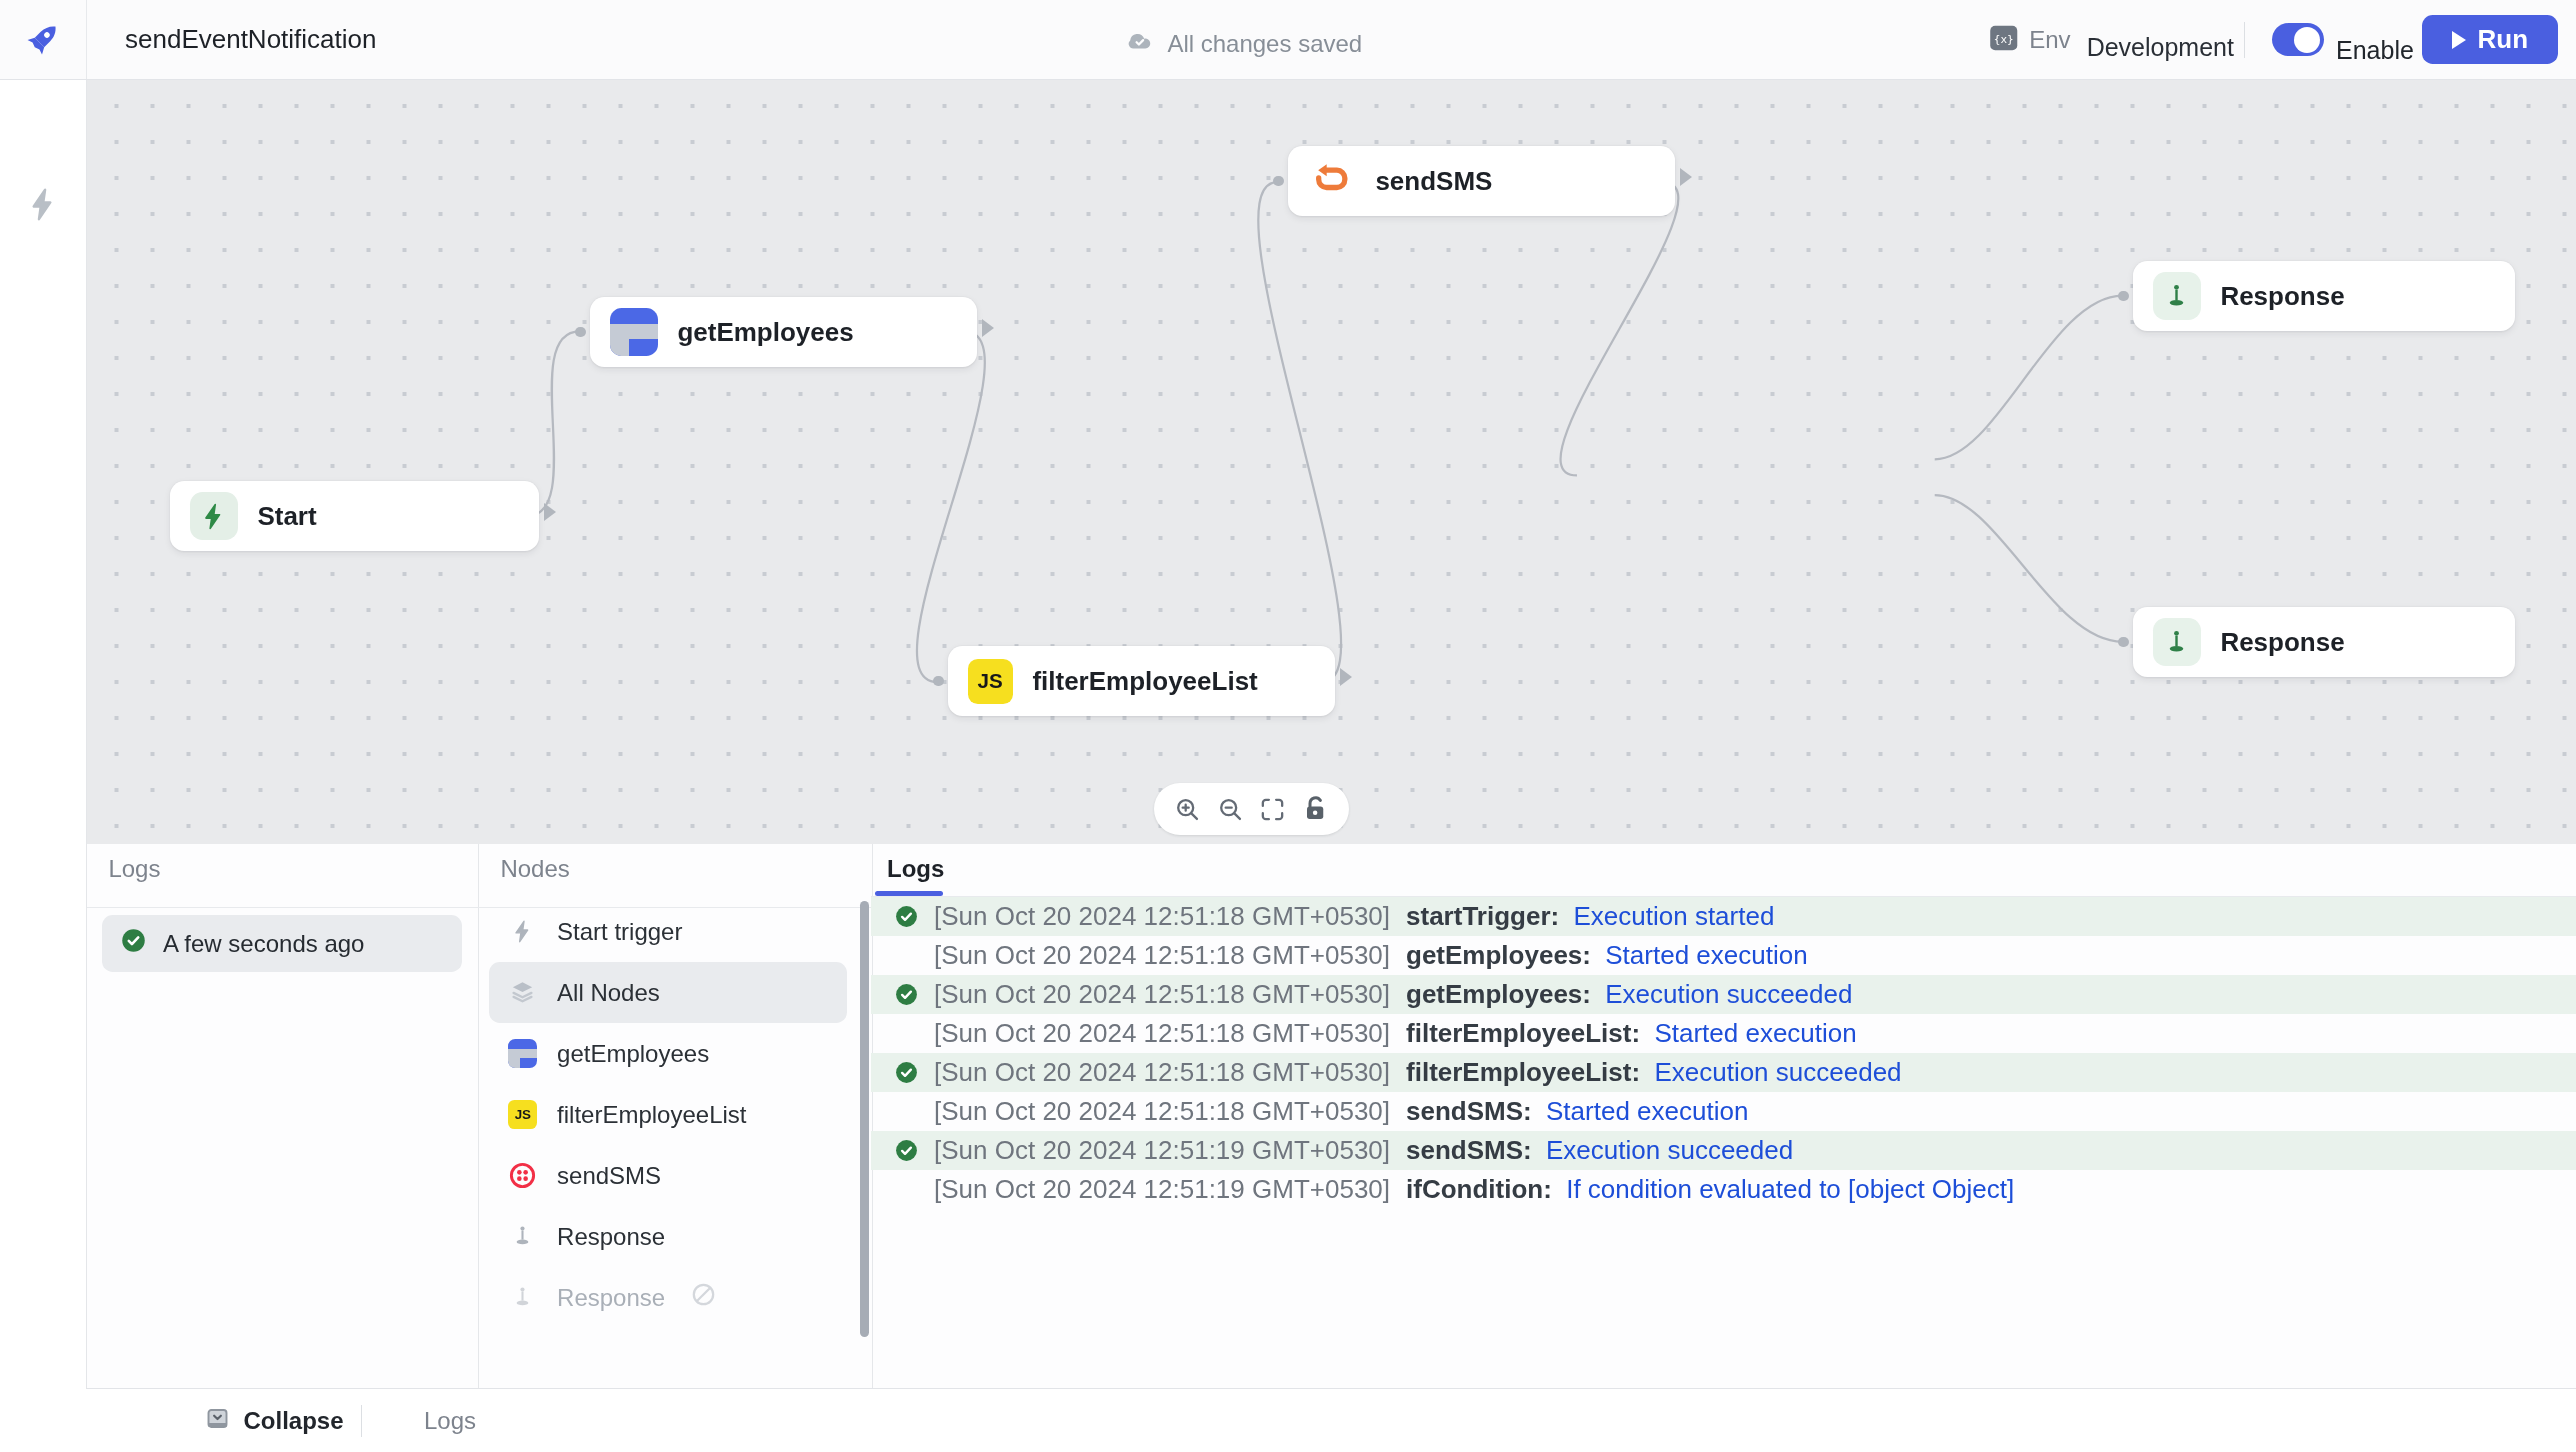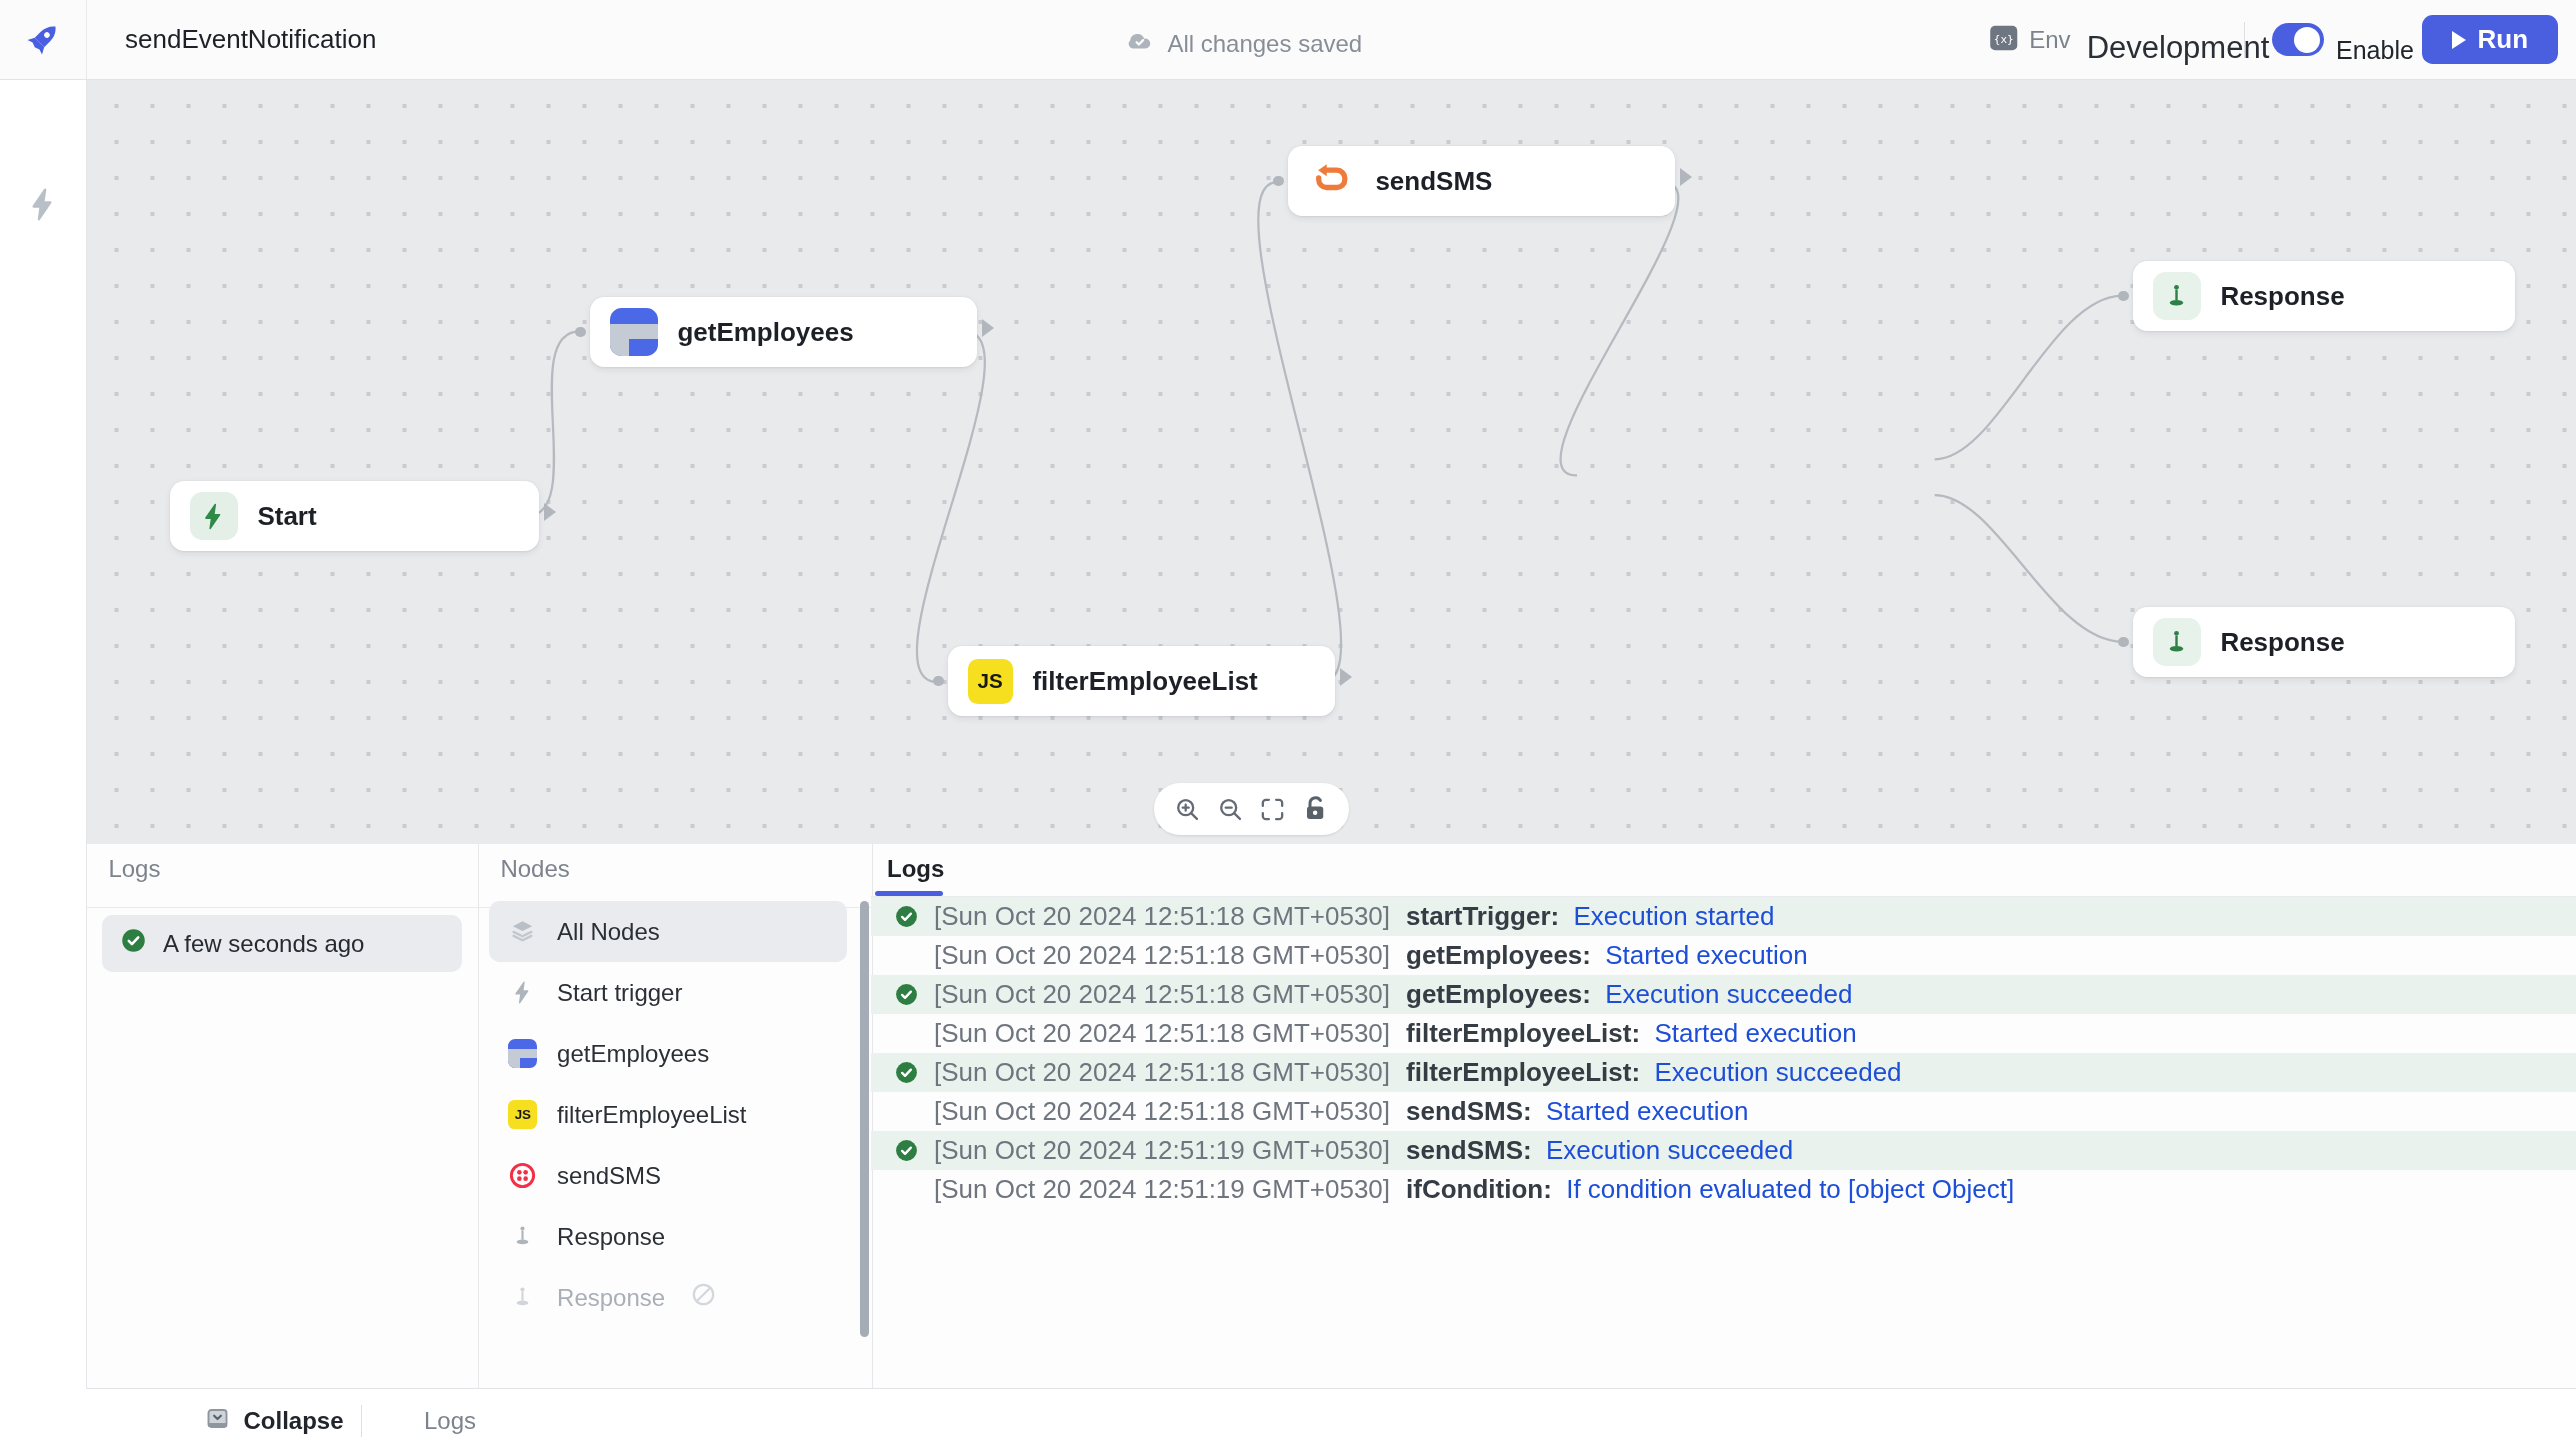--- a/index.html
+++ b/index.html
@@ -10,21 +10,21 @@
   .topbar{position:absolute;left:0;top:0;width:2576px;height:79px;background:#fbfbfc;
           border-bottom:0.9px solid #e2e4e8;z-index:30;}
   .logo-cell{position:absolute;left:0;top:0;width:86px;height:79px;border-right:0.9px solid #e7e9ec;
              display:flex;align-items:center;justify-content:center;}
   .wf-title{position:absolute;left:125px;top:0;height:79px;display:flex;align-items:center;
             font-size:26px;font-weight:400;color:#1d2127;}
   .save-status{position:absolute;left:1125px;top:0;height:87px;display:flex;align-items:center;gap:13.4px;
                font-size:24px;color:#878e97;}
   .env-chip{position:absolute;left:1989px;top:0;height:79px;display:flex;align-items:center;gap:10.7px;}
   .env-label{font-size:24px;color:#7d838d;}
-  .env-value{font-size:31px;color:#2a2f36;font-weight:500;margin-left:5.4px;margin-top:16px;}
+  .env-value{font-size:25px;color:#2a2f36;font-weight:500;margin-left:5.4px;margin-top:16px;}
   .tb-divider{position:absolute;left:2244px;top:21.5px;width:0.9px;height:36px;background:#dcdfe3;}
   .toggle{position:absolute;left:2272px;top:23px;width:52px;height:33px;border-radius:17px;
           background:#4a5fe0;cursor:pointer;}
   .toggle .knob{position:absolute;right:3.6px;top:3.6px;width:26px;height:26px;border-radius:50%;background:#fff;}
   .enable-label{position:absolute;left:2336px;top:0;height:101px;display:flex;align-items:center;
                 font-size:25px;font-weight:500;color:#21262c;}
   .run-btn{position:absolute;left:2422px;top:15px;width:136px;height:49px;border-radius:10.7px;
            background:#4a5fe0;display:flex;align-items:center;justify-content:center;gap:11.6px;
            color:#fff;font-size:26px;font-weight:700;cursor:pointer;}
   .play-tri{width:0;height:0;border-top:9px solid transparent;border-bottom:9px solid transparent;
@@ -271,37 +271,37 @@
               <path d="M7.8 12.4l2.8 2.8 5.6-5.9" stroke="#fff" stroke-width="2.3" fill="none" stroke-linecap="round" stroke-linejoin="round"></path>
             </svg>
         </span>
         <span>A few seconds ago</span>
       </div>
     </div>
 
     <div class="nodes-col">
       <div class="col-header">Nodes</div>
       <div class="nlist">
+        <div class="nitem">
+          <span class="ni-icon">
+            <svg width="25" height="25" viewBox="0 0 24 24">
+                <path d="M13.4 2.2L5.8 13.3h4.7L9.3 21.8l7.6-11.2h-4.7z" fill="#aeb4bc" stroke="#aeb4bc" stroke-width="1.4" stroke-linejoin="round"></path>
+              </svg>
+          </span>
+          <span>Start trigger</span>
+        </div>
         <div class="nitem selected">
           <span class="ni-icon">
             <svg width="29" height="29" viewBox="0 0 24 24">
                 <path d="M12 3.6l8 4-8 4-8-4z" fill="#b9bfc7"></path>
                 <path d="M4.6 12.3L12 16l7.4-3.7" stroke="#c3c8cf" stroke-width="1.9" fill="none" stroke-linecap="round" stroke-linejoin="round"></path>
                 <path d="M4.6 15.6L12 19.3l7.4-3.7" stroke="#c3c8cf" stroke-width="1.9" fill="none" stroke-linecap="round" stroke-linejoin="round"></path>
               </svg>
           </span>
           <span>All Nodes</span>
-        </div>
-        <div class="nitem">
-          <span class="ni-icon">
-            <svg width="25" height="25" viewBox="0 0 24 24">
-                <path d="M13.4 2.2L5.8 13.3h4.7L9.3 21.8l7.6-11.2h-4.7z" fill="#aeb4bc" stroke="#aeb4bc" stroke-width="1.4" stroke-linejoin="round"></path>
-              </svg>
-          </span>
-          <span>Start trigger</span>
         </div>
         <div class="nitem">
           <span class="ni-icon">
             <div class="ds-icon" style="width:29px;height:29px;border-radius:7.2px;">
                 <div class="band" style="top:9.8px;height:9px;"></div>
                 <div class="corner" style="width:11.6px;height:9.8px;"></div>
               </div>
           </span>
           <span>getEmployees</span>
         </div>

